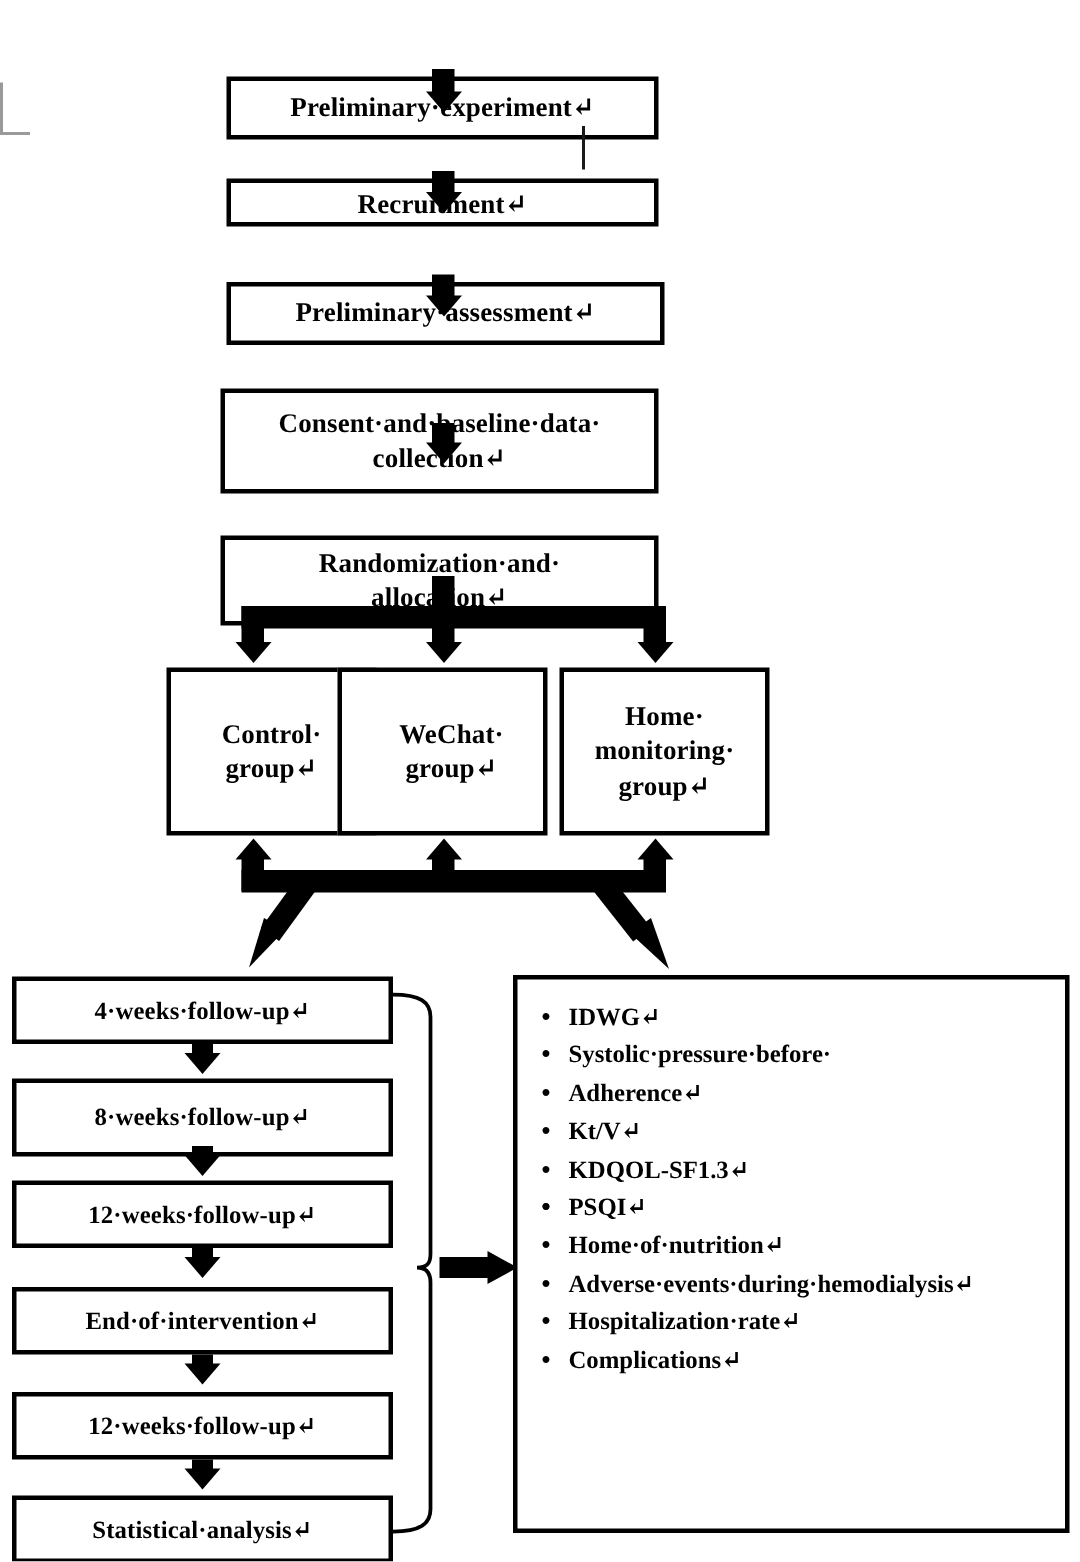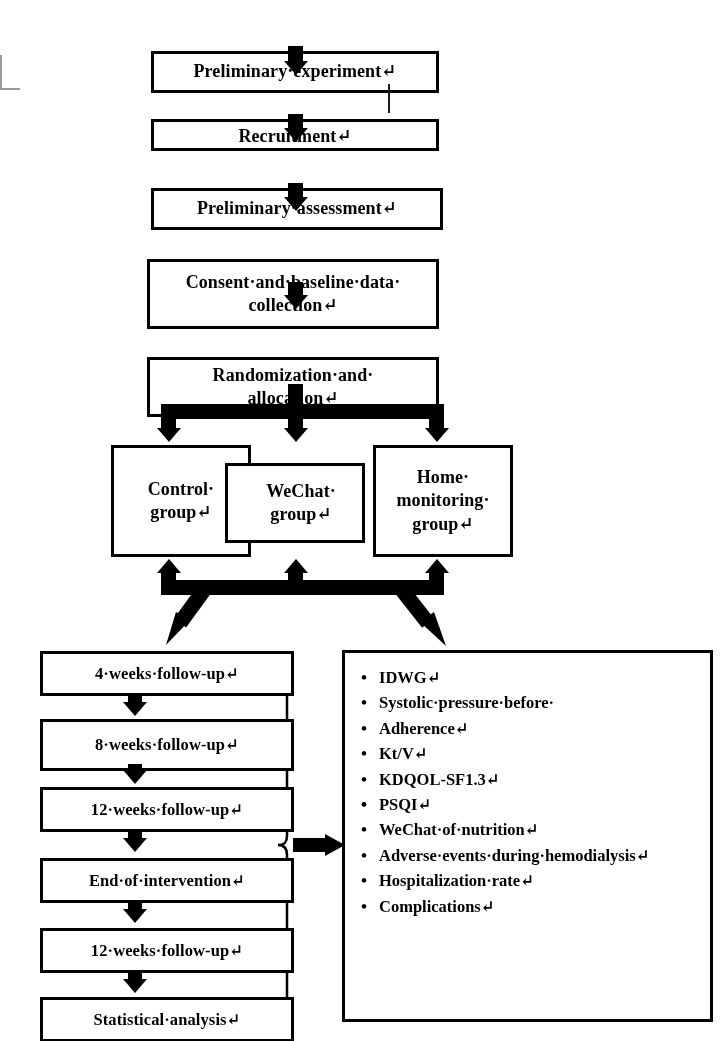--- a/index.html
+++ b/index.html
@@ -38,21 +38,21 @@
   }
 
   
   .main-box { font-size: 18px; margin-top: 47px; }
   .main-box.two-line .txt { line-height: 1.3; }
 
   
   .arm-box { font-size: 18px; }
 
   
-  .fu-box { font-size: 16.5px; margin-left: 32px; }
+  .fu-box { font-size: 16.5px; }
 
   
   #outcomes {
     position: absolute;
     box-sizing: border-box;
     border: 3px solid #000000;
     background: #ffffff;
     padding: 12px 10px 10px 16px;
   }
   #outcomes ul {
@@ -174,21 +174,21 @@
   <div class="vline" style="left:288px; top:404px; width:15px; height:26px;"></div>
   <div class="arrow-down" style="left:283.5px; top:428px;"></div>
 
   <div class="vline" style="left:429px; top:404px; width:15px; height:26px;"></div>
   <div class="arrow-down" style="left:424.5px; top:428px;"></div>
 
   <div class="box arm-box" style="left:64px; top:445px; width:140px; height:112px;margin-left:47px;">
     <span class="txt">Control·
 group↵</span>
   </div>
-  <div class="box arm-box" style="left:225px; top:463px; width:140px; height:80px;padding-left:12px;">
+  <div class="box arm-box" style="left:225px; top:445px; width:140px; height:112px;padding-left:12px;">
     <span class="txt">WeChat·
 group↵</span>
   </div>
   <div class="box arm-box" style="left:373px; top:445px; width:140px; height:112px;">
     <span class="txt">Home·
 monitoring·
 group↵</span>
   </div>
 
   <div class="arrow-up" style="left:156.5px; top:559px;"></div>
@@ -263,20 +263,20 @@
 
   <div id="outcomes" style="left:342px; top:650px; width:371px; height:372px;">
     <ul>
       <li><span class="bullet">•</span><span>IDWG↵</span></li>
       <li><span class="bullet">•</span><span>Systolic·pressure·before·</span></li>
       <li><span class="bullet">•</span><span>Adherence↵</span></li>
       <li><span class="bullet">•</span><span>Kt/V↵</span></li>
       <li><span class="bullet">•</span><span>KDQOL-SF1.3↵</span></li>
       <li><span class="bullet">•</span></li>
       <li><span class="bullet">•</span><span>PSQI↵</span></li>
-      <li><span class="bullet">•</span><span>WeChat·of·nutrition↵</span></li>
+      <li><span class="bullet">•</span><span>Home·of·nutrition↵</span></li>
       <li><span class="bullet">•</span><span>Adverse·events·during·hemodialysis↵</span></li>
       <li><span class="bullet">•</span><span>Hospitalization·rate↵</span></li>
       <li><span class="bullet">•</span><span>Complications↵</span></li>
     </ul>
   </div>
 
 </div>
 
 </body></html>

